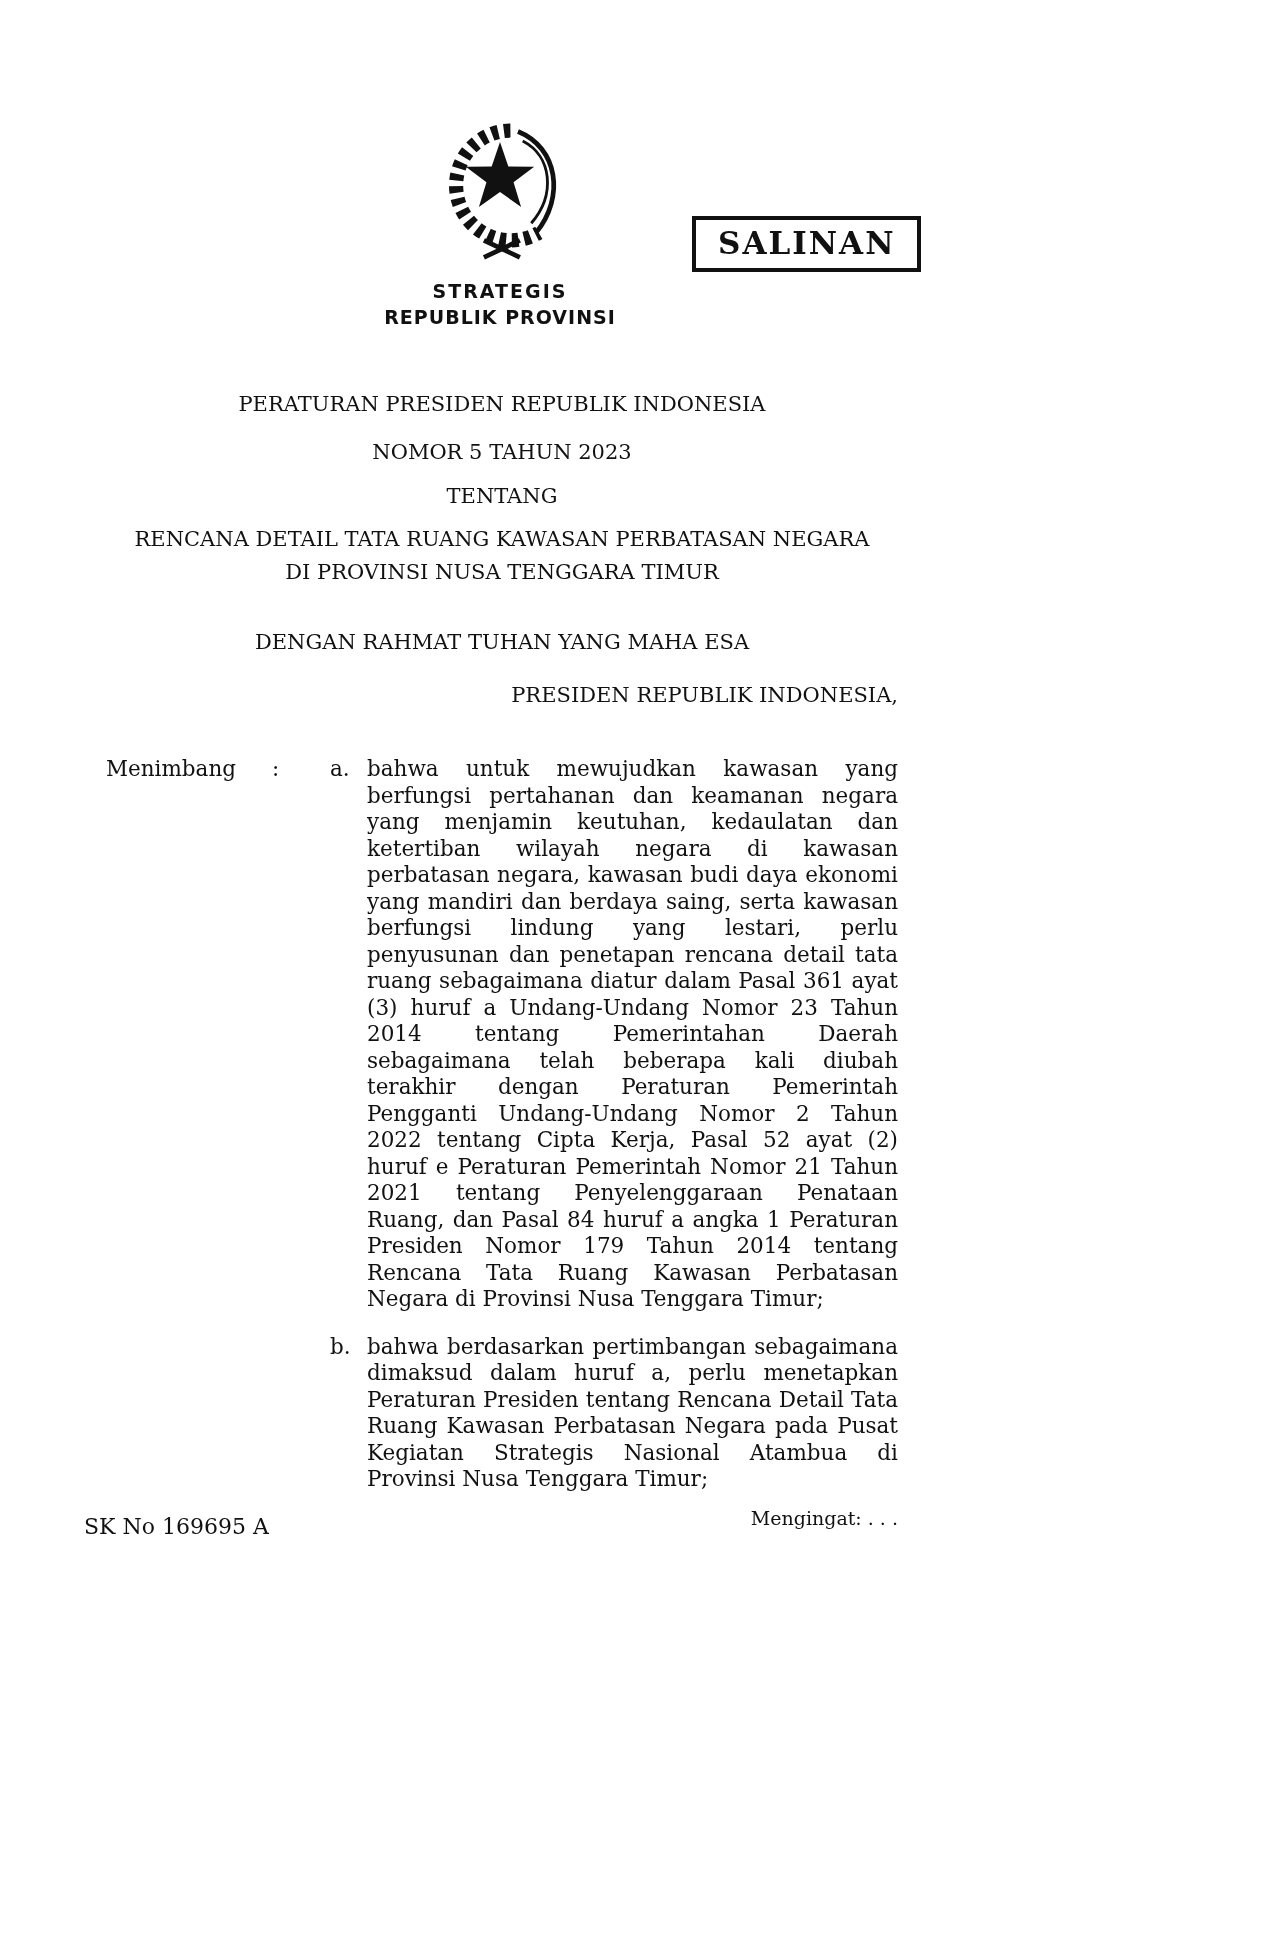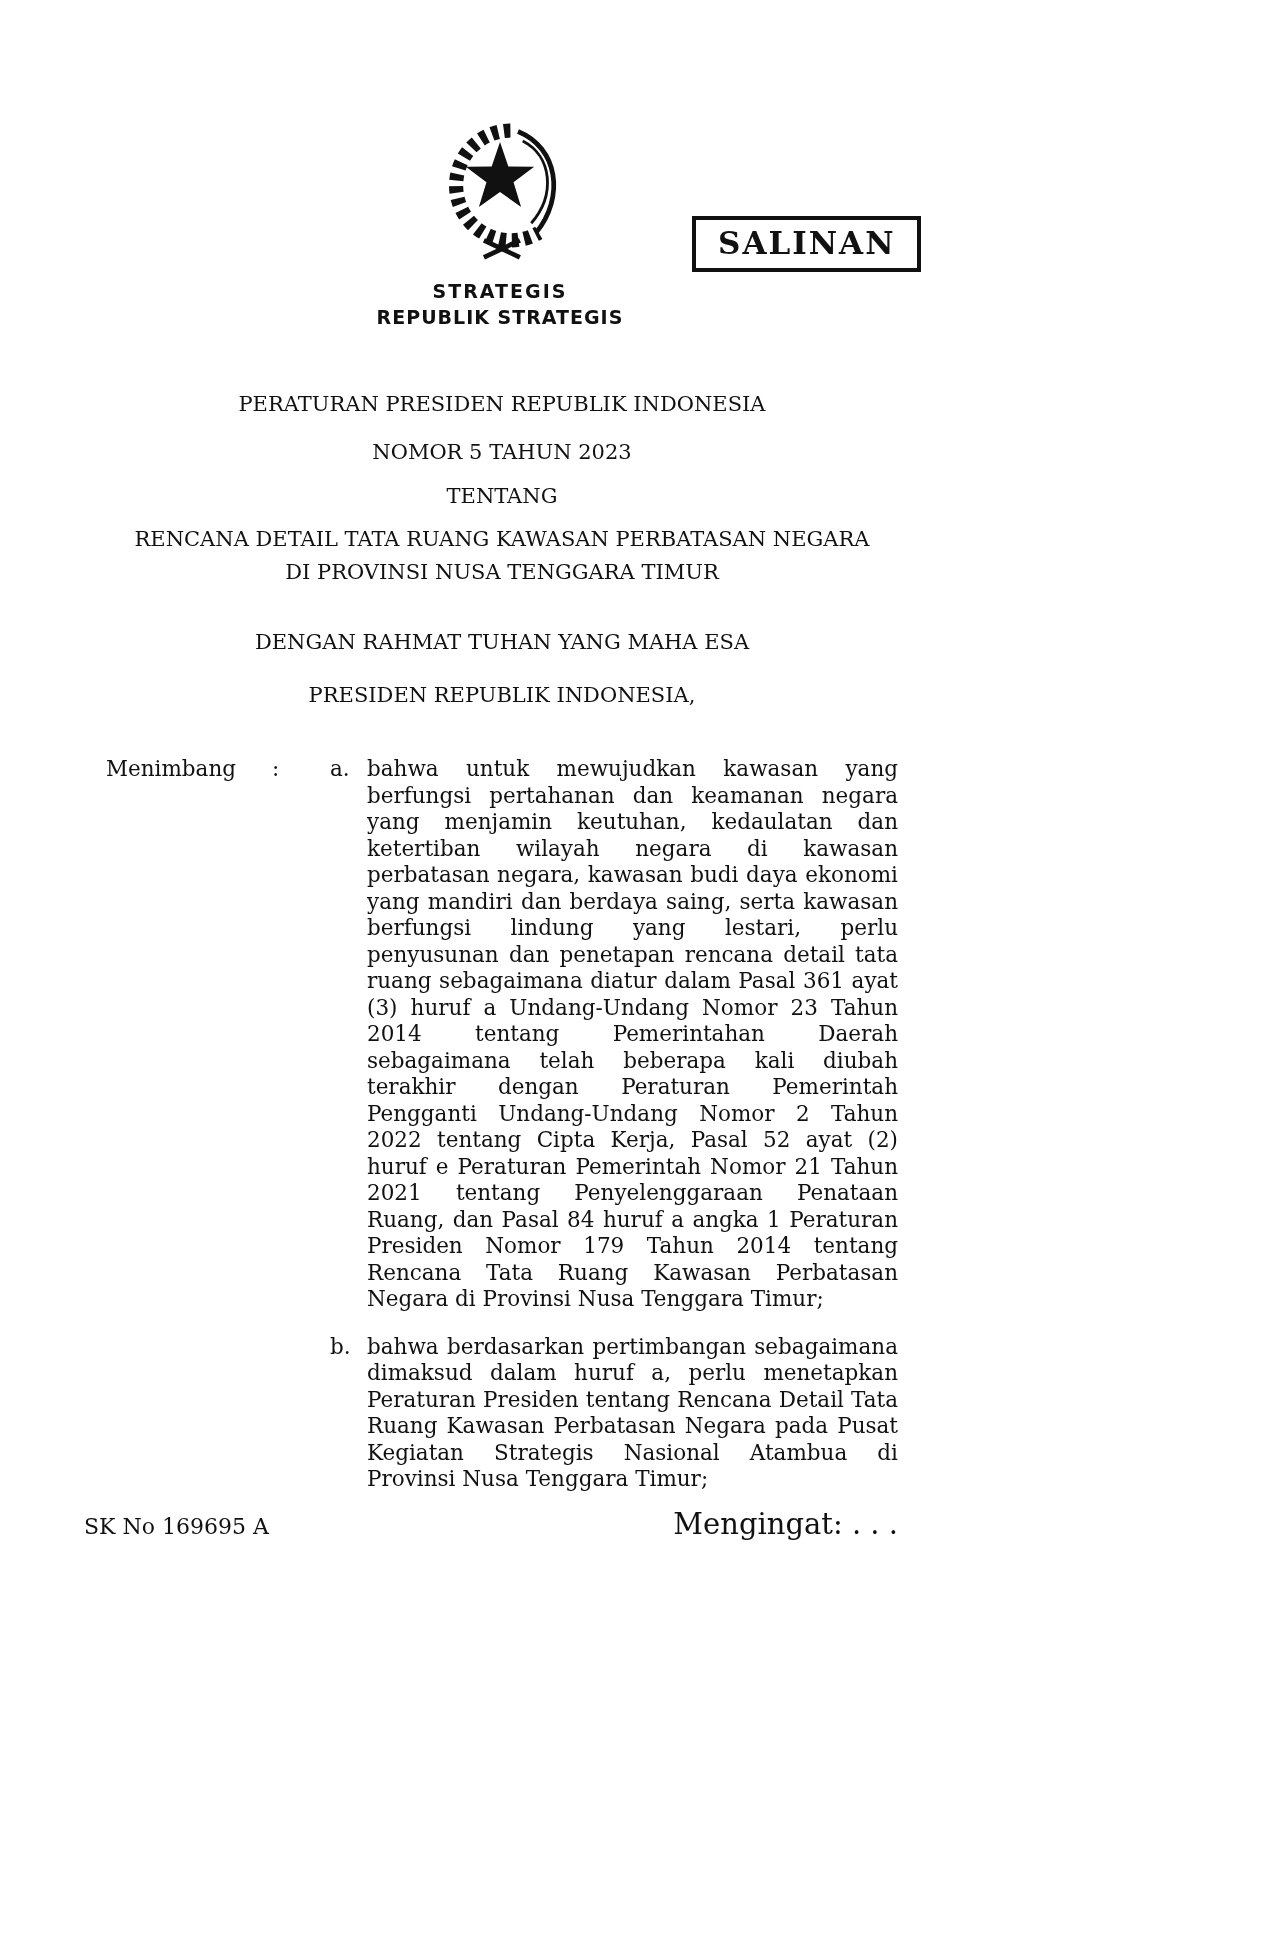--- a/index.html
+++ b/index.html
@@ -58,42 +58,42 @@
   }
   .title-line {
     text-align: center;
     font-size: 21px;
     line-height: 33px;
   }
   .tl-gap-a { margin-top: 15px; }
   .tl-gap-b { margin-top: 11px; }
   .tl-gap-c { margin-top: 10px; }
   .invocation { margin-top: 37px; }
-  .authority  { margin-top: 20px; }
+  .authority  { margin-top: 20px; text-align: right; }
   
   .clause {
     margin-top: 44px;
     display: grid;
     grid-template-columns: 166px 58px 1fr;
     font-size: 21.5px;
     line-height: 26.5px;
   }
   .clause-label { text-align: left; }
   .clause-colon { text-align: left; }
   .item {
     display: grid;
     grid-template-columns: 37px 1fr;
     margin-bottom: 21px;
   }
   .item:last-child { margin-bottom: 0; }
   .item-text { text-align: justify; }
   .continuation {
     margin-top: 14px;
     text-align: right;
-    font-size: 29px;
+    font-size: 19px;
   }
   
   .sk-number {
     position: absolute;
     top: 1514px;
     left: 84px;
     font-size: 22px;
   }
 </style>
 </head>
@@ -110,21 +110,21 @@
           <path d="M99,23 C130,39 134,80 108,110" stroke-width="3"></path>
         </g>
         <polygon fill="#111111" points="75,24 83.8,49.9 111.1,50.3 89.3,66.6 97.3,92.7 75,77 52.7,92.7 60.7,66.6 38.9,50.3 66.2,49.9"></polygon>
         <g stroke="#111111" stroke-width="5" fill="none">
           <path d="M58,128 L96,146"></path>
           <path d="M96,128 L58,146"></path>
         </g>
       </svg>
     </span>
     <div class="letterhead-1">STRATEGIS</div>
-    <div class="letterhead-2">REPUBLIK STRATEGIS</div>
+    <div class="letterhead-2">REPUBLIK PROVINSI</div>
   </div>
 
   <div class="salinan">SALINAN</div>
 
   <div class="content">
     <div class="title-line">PERATURAN PRESIDEN REPUBLIK INDONESIA</div>
     <div class="title-line tl-gap-a">NOMOR 5 TAHUN 2023</div>
     <div class="title-line tl-gap-b">TENTANG</div>
     <div class="title-line tl-gap-c">RENCANA DETAIL TATA RUANG KAWASAN PERBATASAN NEGARA</div>
     <div class="title-line">DI PROVINSI NUSA TENGGARA TIMUR</div>

